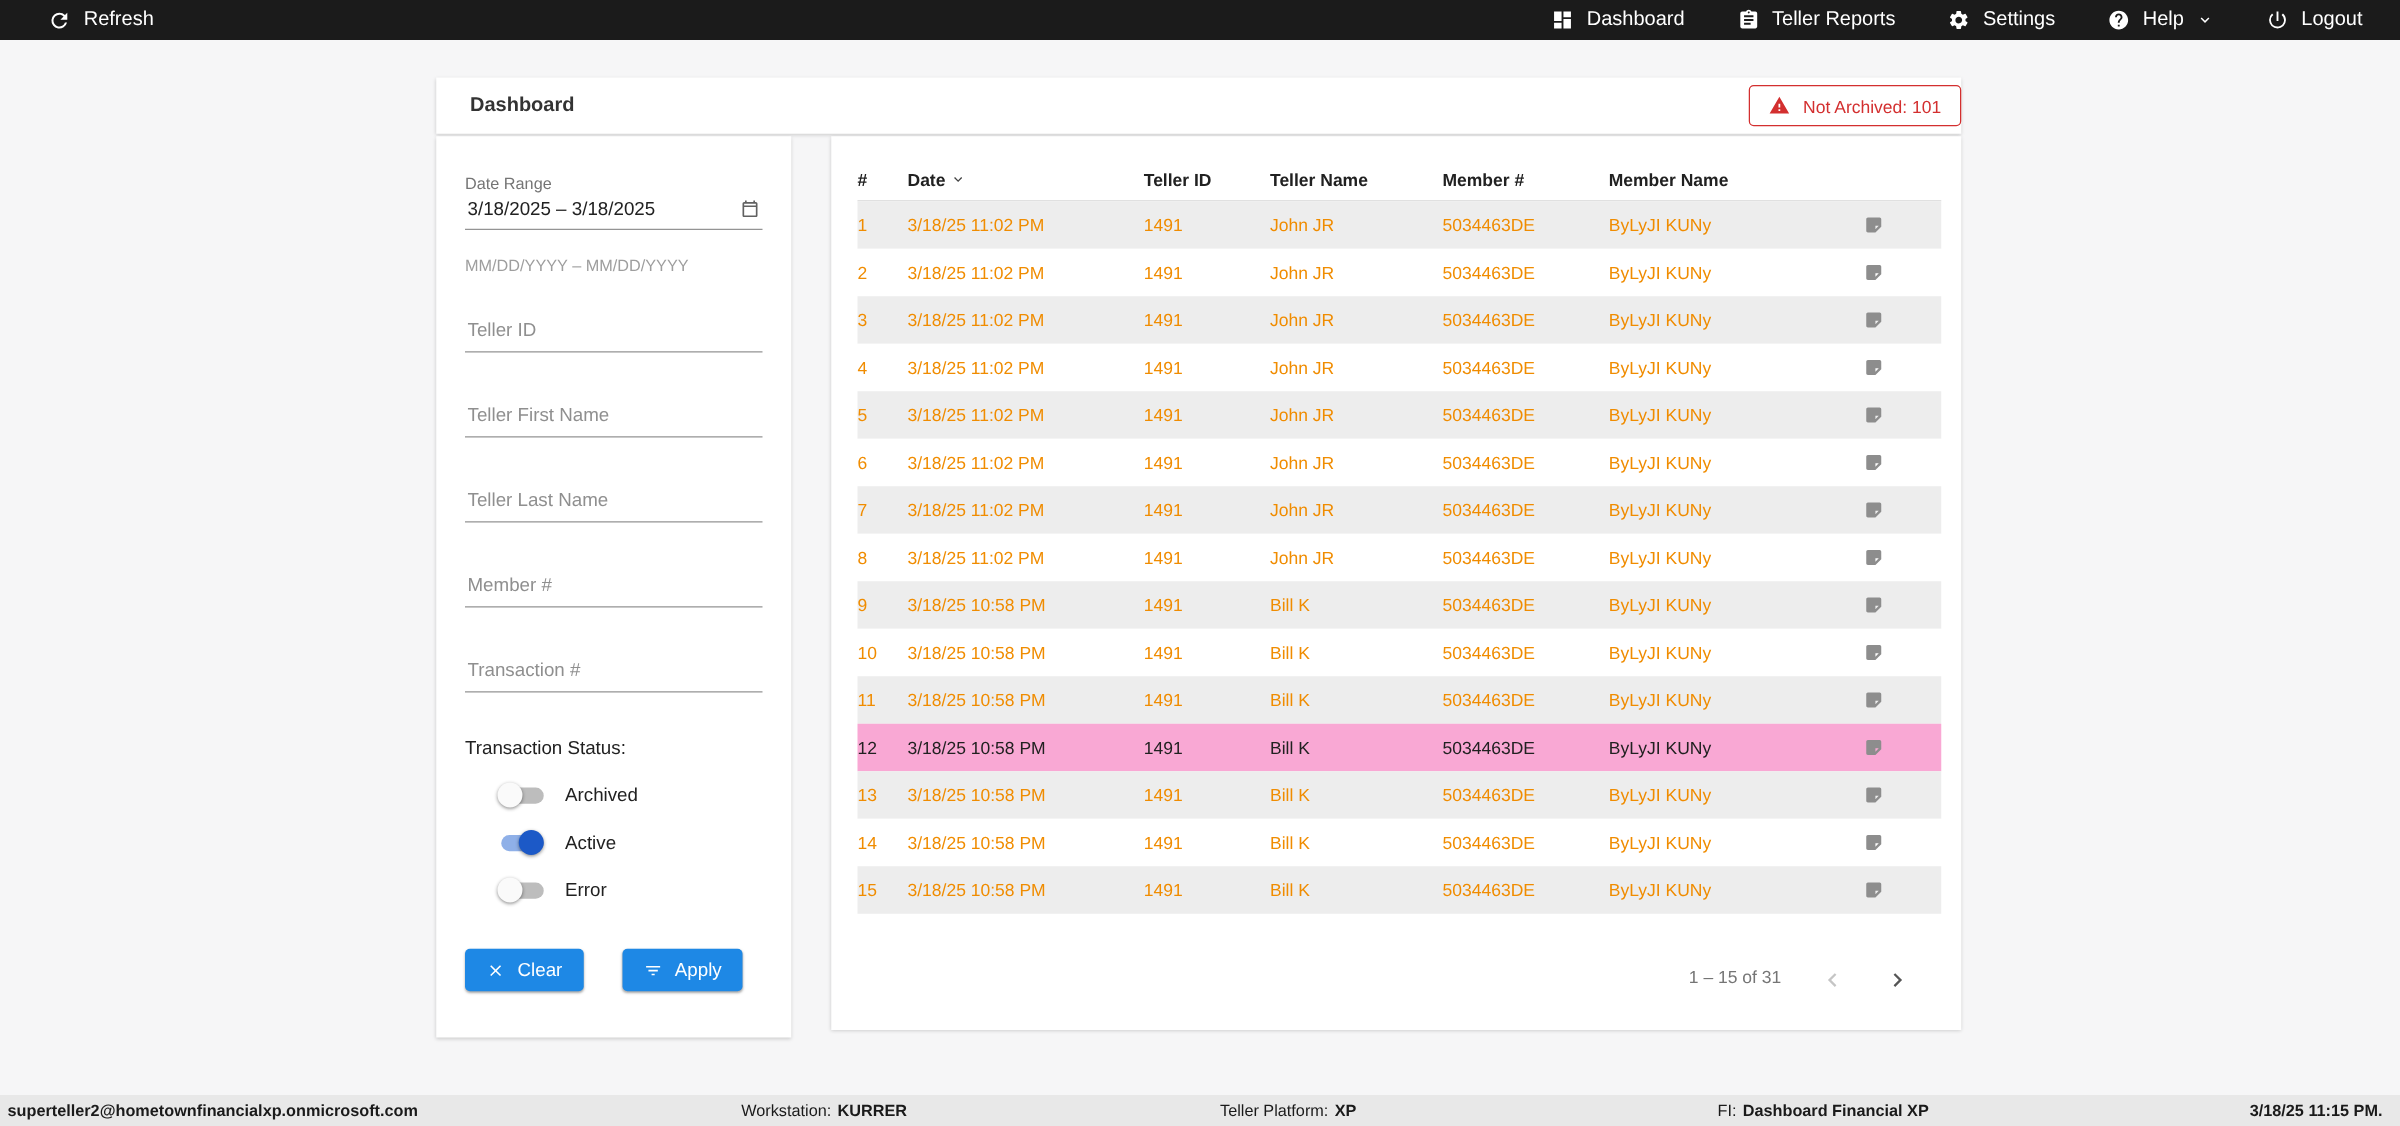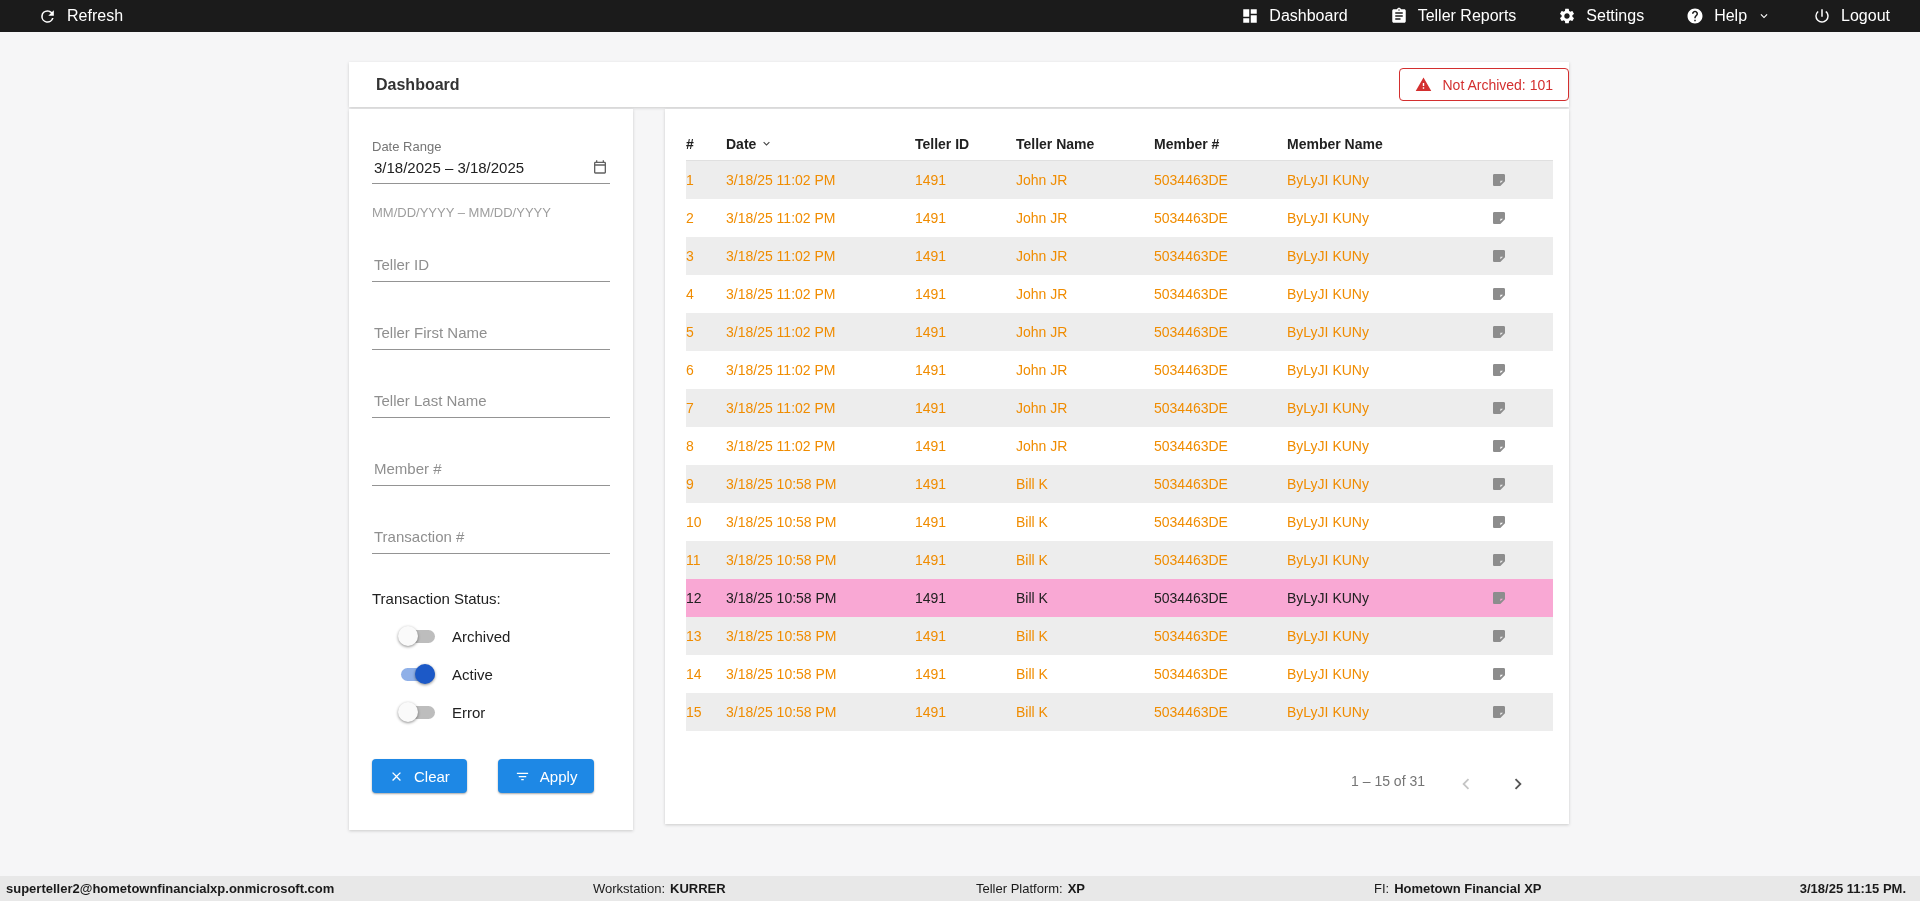--- a/index.html
+++ b/index.html
@@ -544,16 +544,16 @@
   <div class="f-item f-workstation">
     <span>Workstation:</span>
     <span class="f-val">KURRER</span>
   </div>
   <div class="f-item f-platform">
     <span>Teller Platform:</span>
     <span class="f-val">XP</span>
   </div>
   <div class="f-item f-fi">
     <span>FI:</span>
-    <span class="f-val">Hometown Financial XP</span>
+    <span class="f-val">Dashboard Financial XP</span>
   </div>
   <div class="f-item f-datetime">3/18/25 11:15 PM.</div>
 </div>
 
 </body></html>

